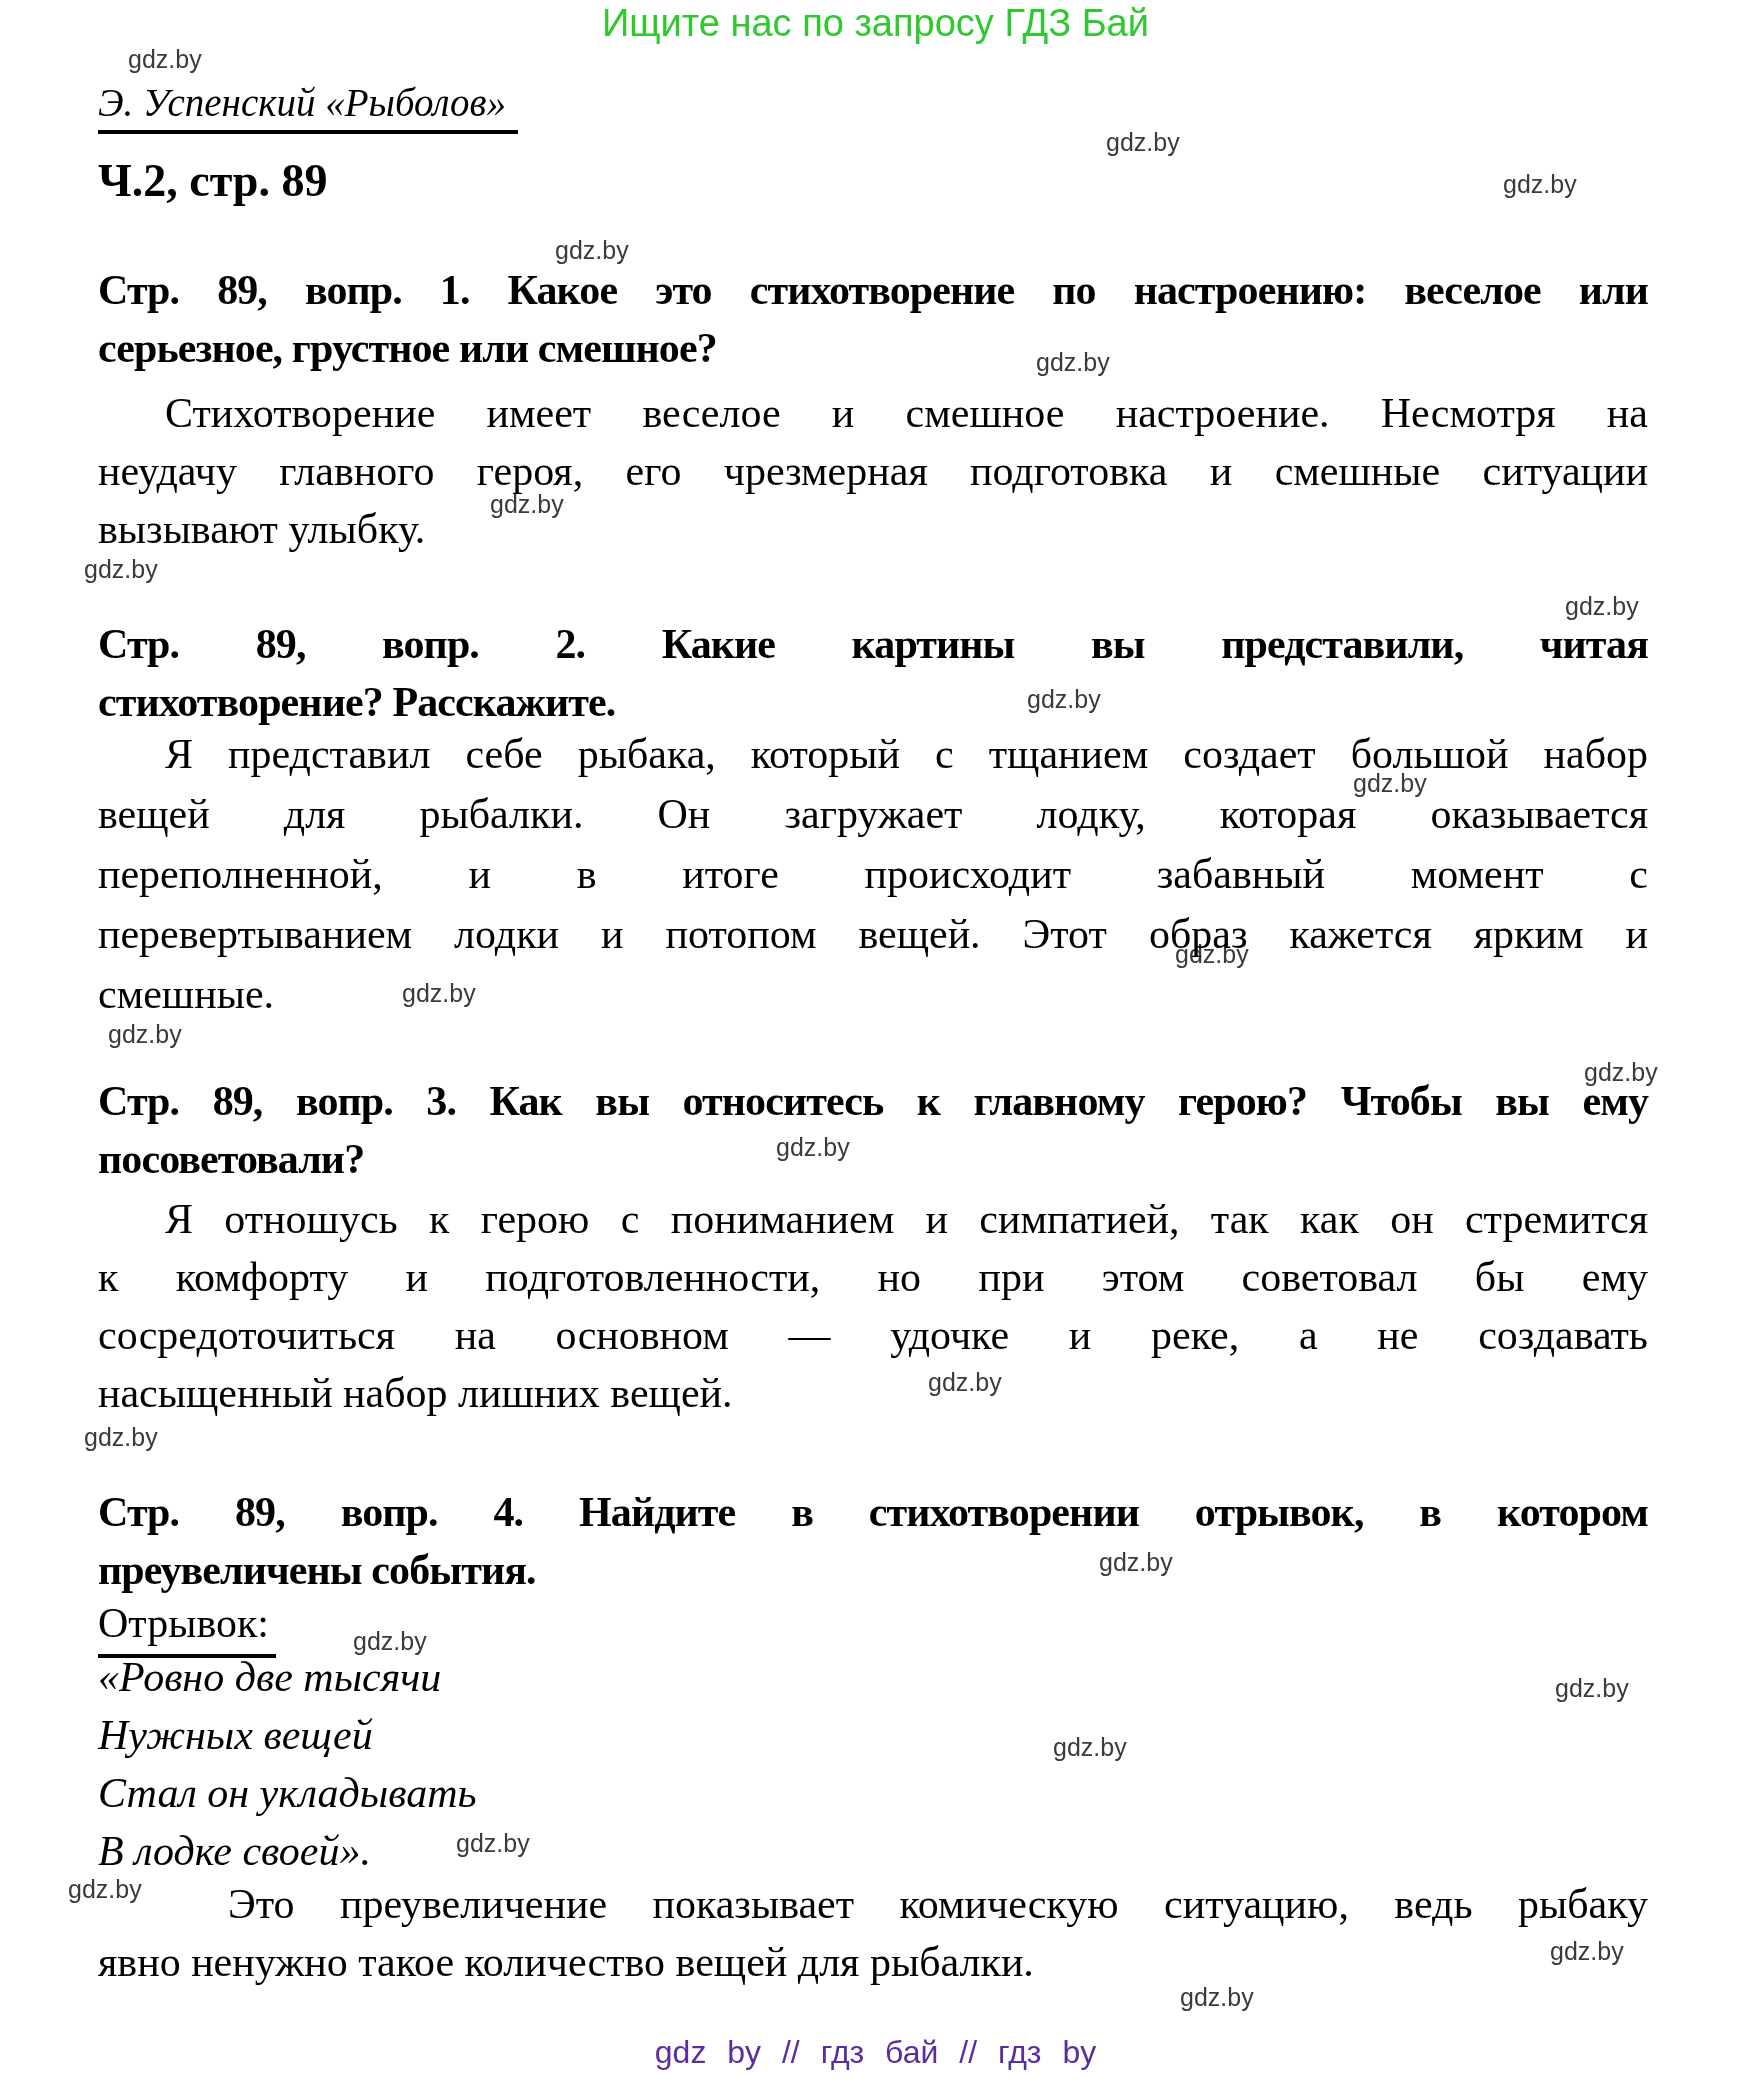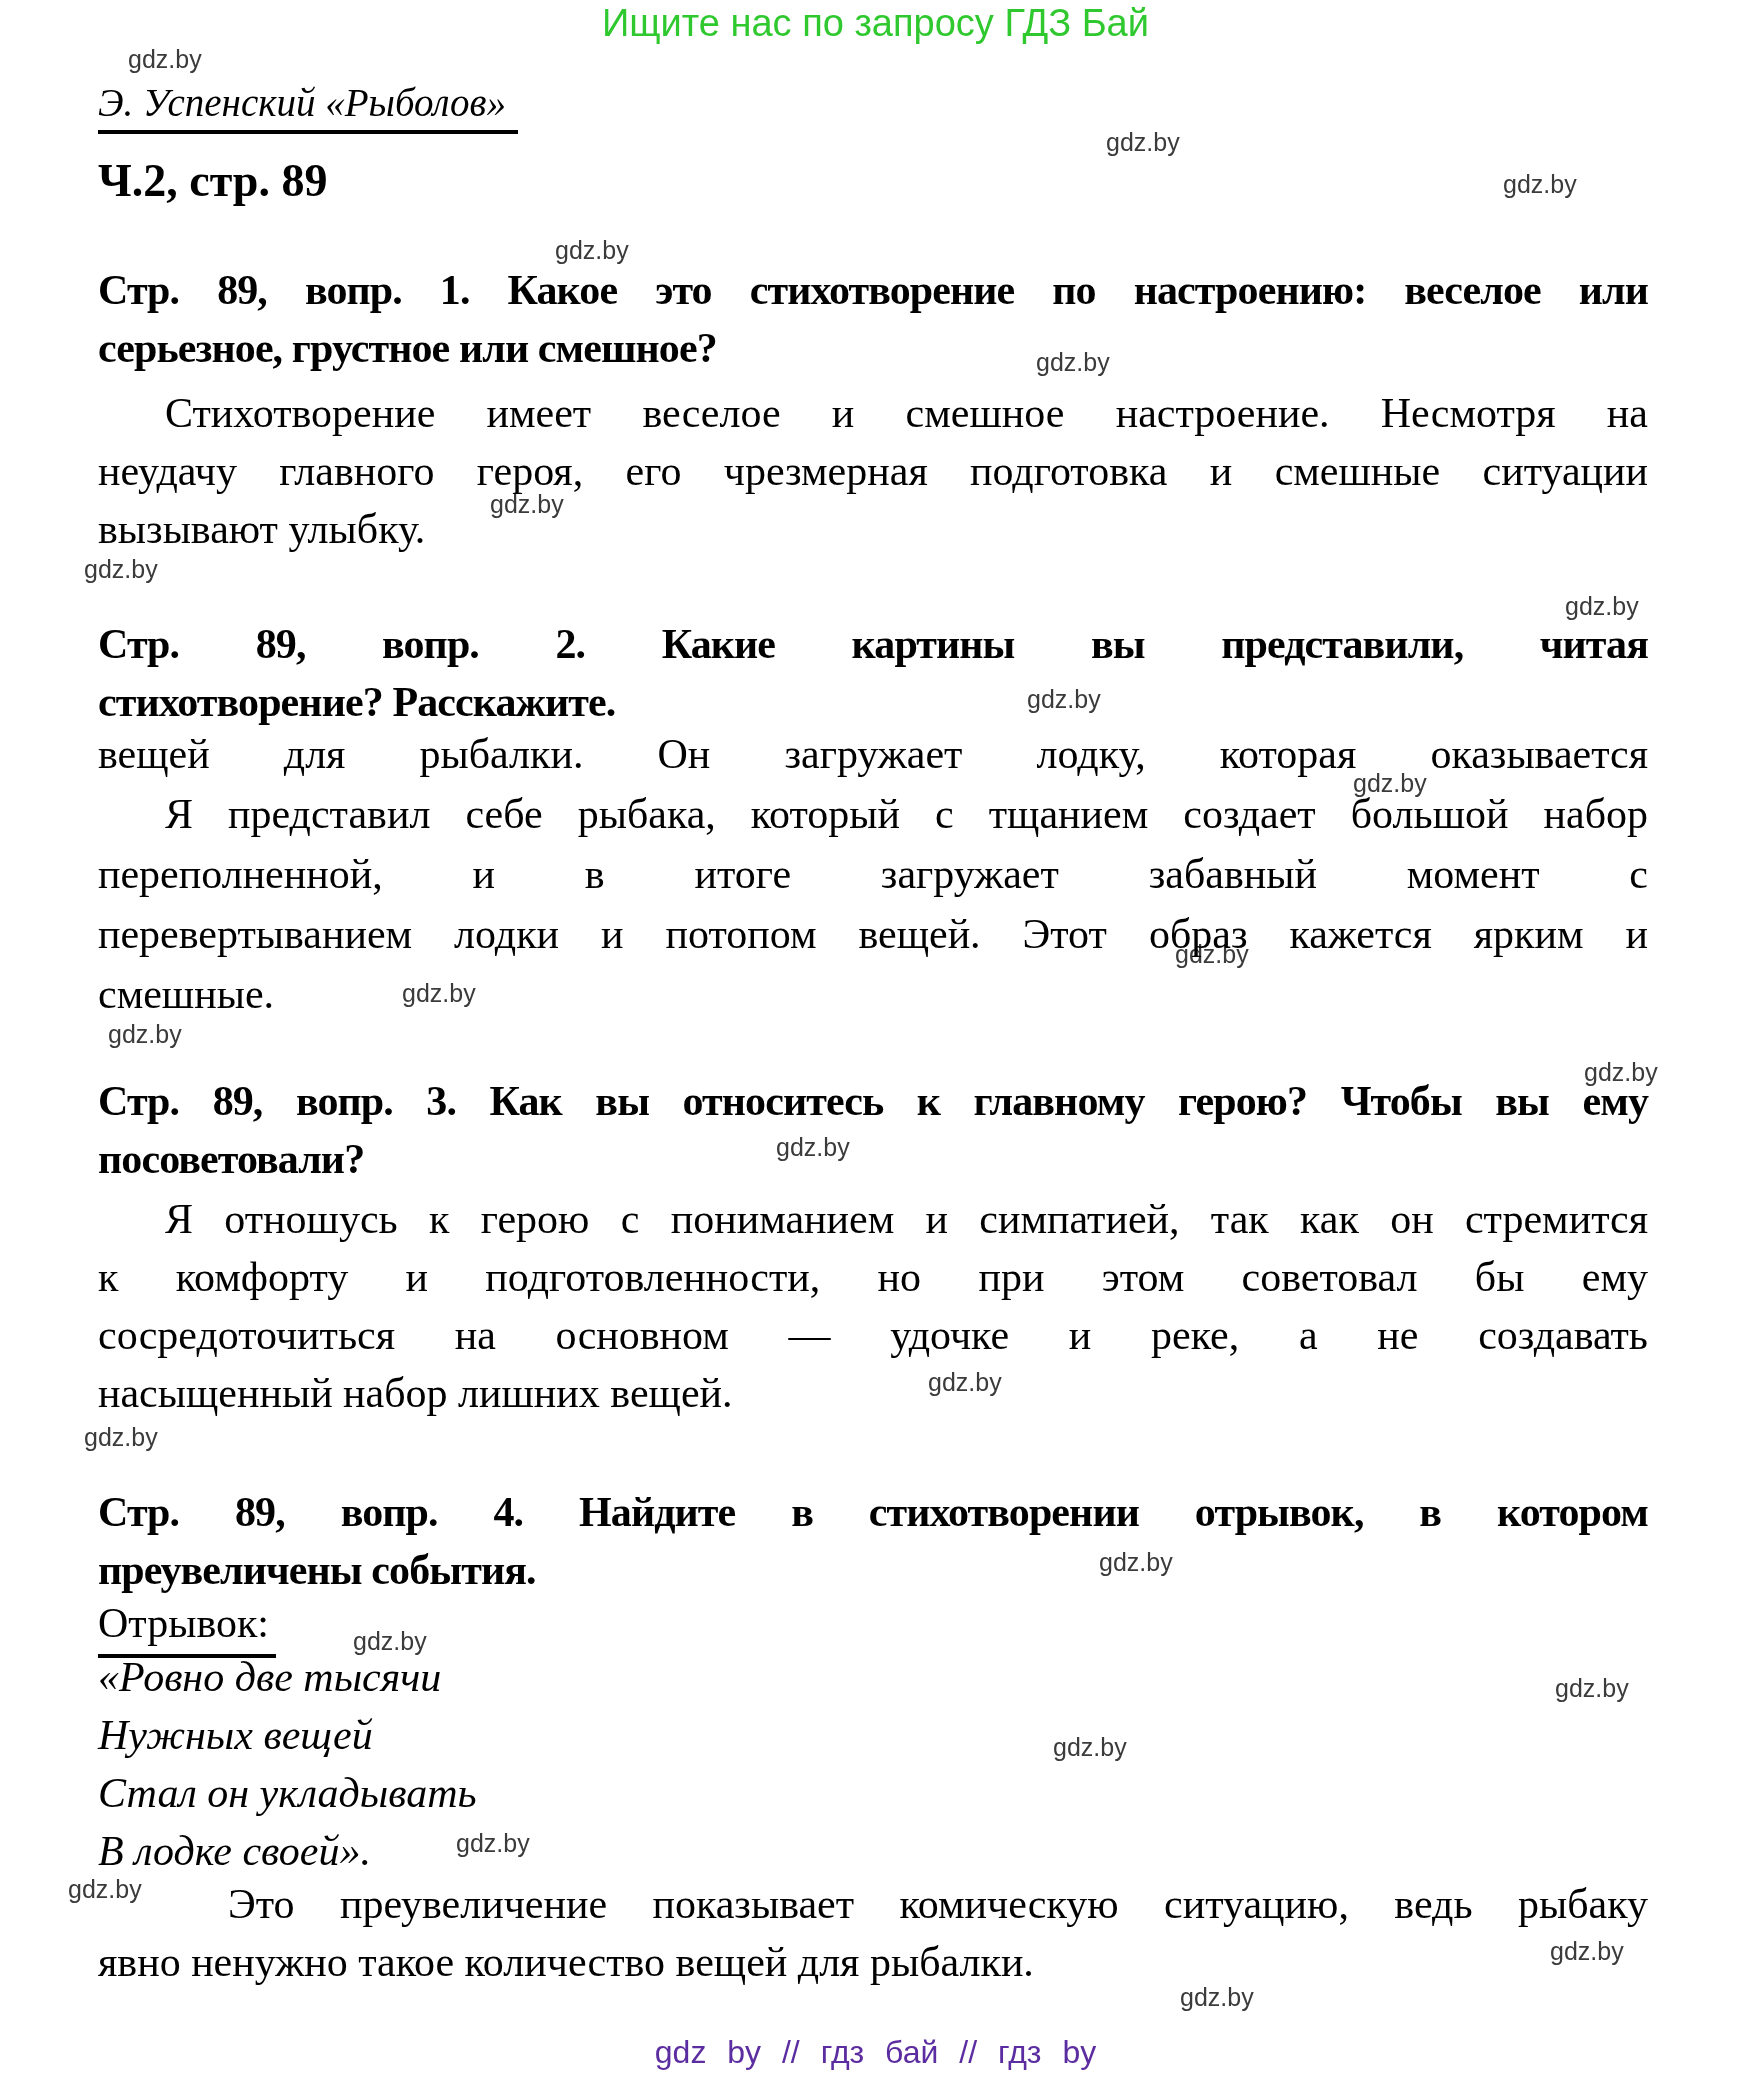--- a/index.html
+++ b/index.html
@@ -115,23 +115,23 @@
     <div class="line ind">Стихотворение имеет веселое и смешное настроение. Несмотря на</div>
     <div class="line">неудачу главного героя, его чрезмерная подготовка и смешные ситуации</div>
     <div class="line last">вызывают улыбку.</div>
   </div>
 
   <div class="block q" style="top:615px">
     <div class="line">Стр. 89, вопр. 2. Какие картины вы представили, читая</div>
     <div class="line last">стихотворение? Расскажите.</div>
   </div>
   <div class="block" style="top:724px; line-height:60px">
+    <div class="line ind">Я представил себе рыбака, который с тщанием создает большой набор</div>
     <div class="line">вещей для рыбалки. Он загружает лодку, которая оказывается</div>
-    <div class="line ind">Я представил себе рыбака, который с тщанием создает большой набор</div>
-    <div class="line">переполненной, и в итоге загружает забавный момент с</div>
+    <div class="line">переполненной, и в итоге происходит забавный момент с</div>
     <div class="line">перевертыванием лодки и потопом вещей. Этот образ кажется ярким и</div>
     <div class="line last">смешные.</div>
   </div>
 
   <div class="block q" style="top:1072px">
     <div class="line">Стр. 89, вопр. 3. Как вы относитесь к главному герою? Чтобы вы ему</div>
     <div class="line last">посоветовали?</div>
   </div>
   <div class="block" style="top:1190px">
     <div class="line ind">Я отношусь к герою с пониманием и симпатией, так как он стремится</div>

